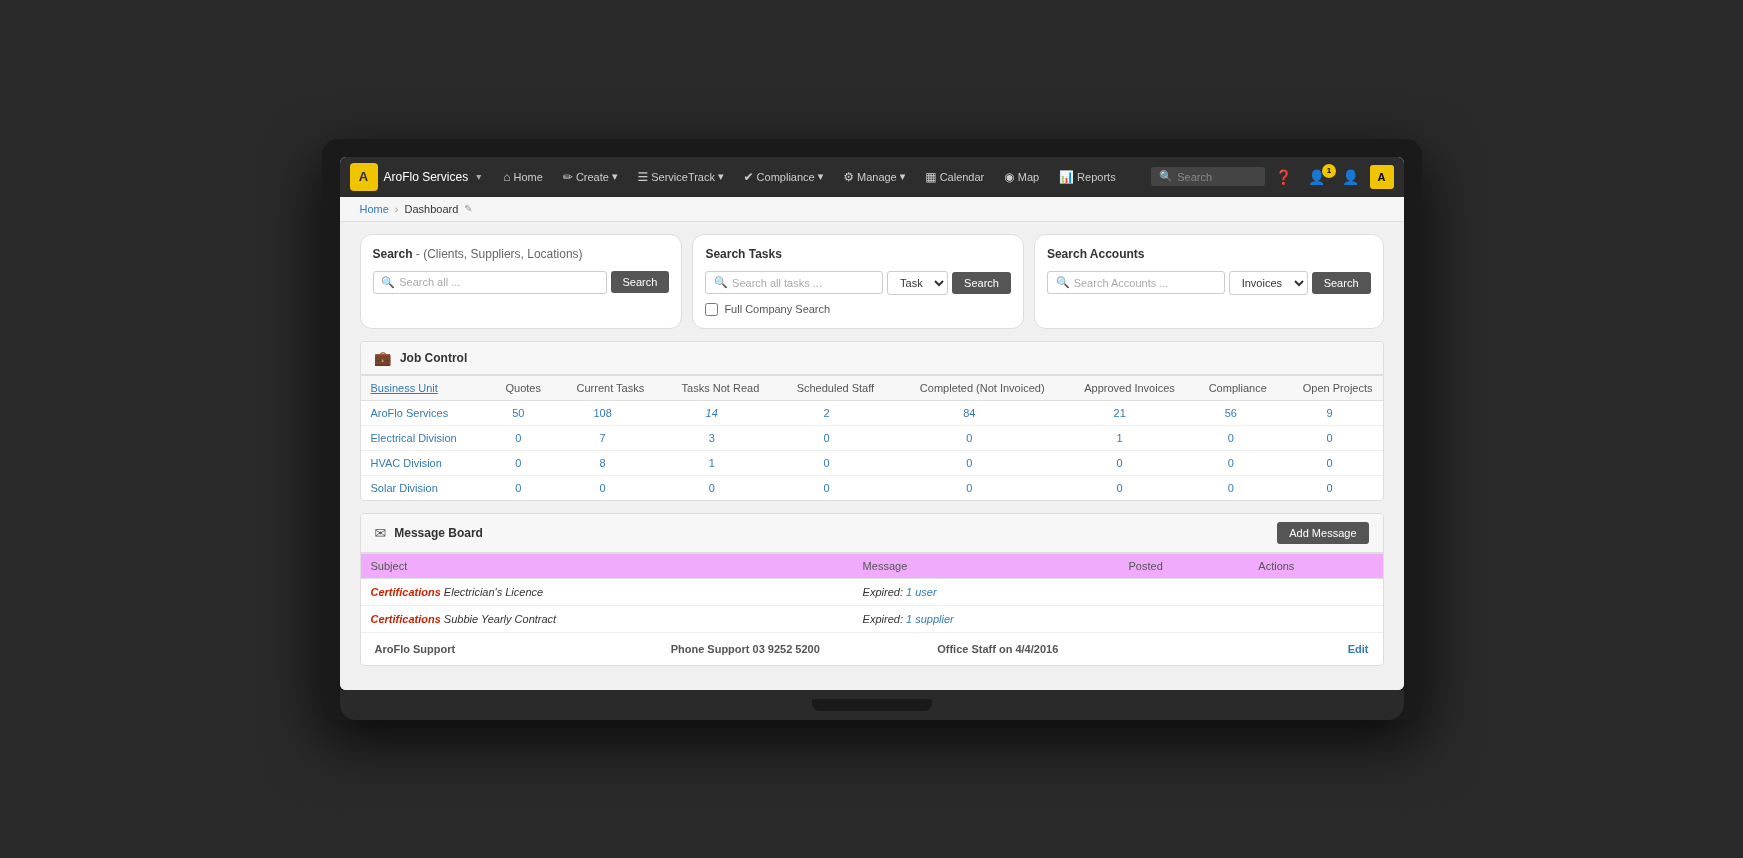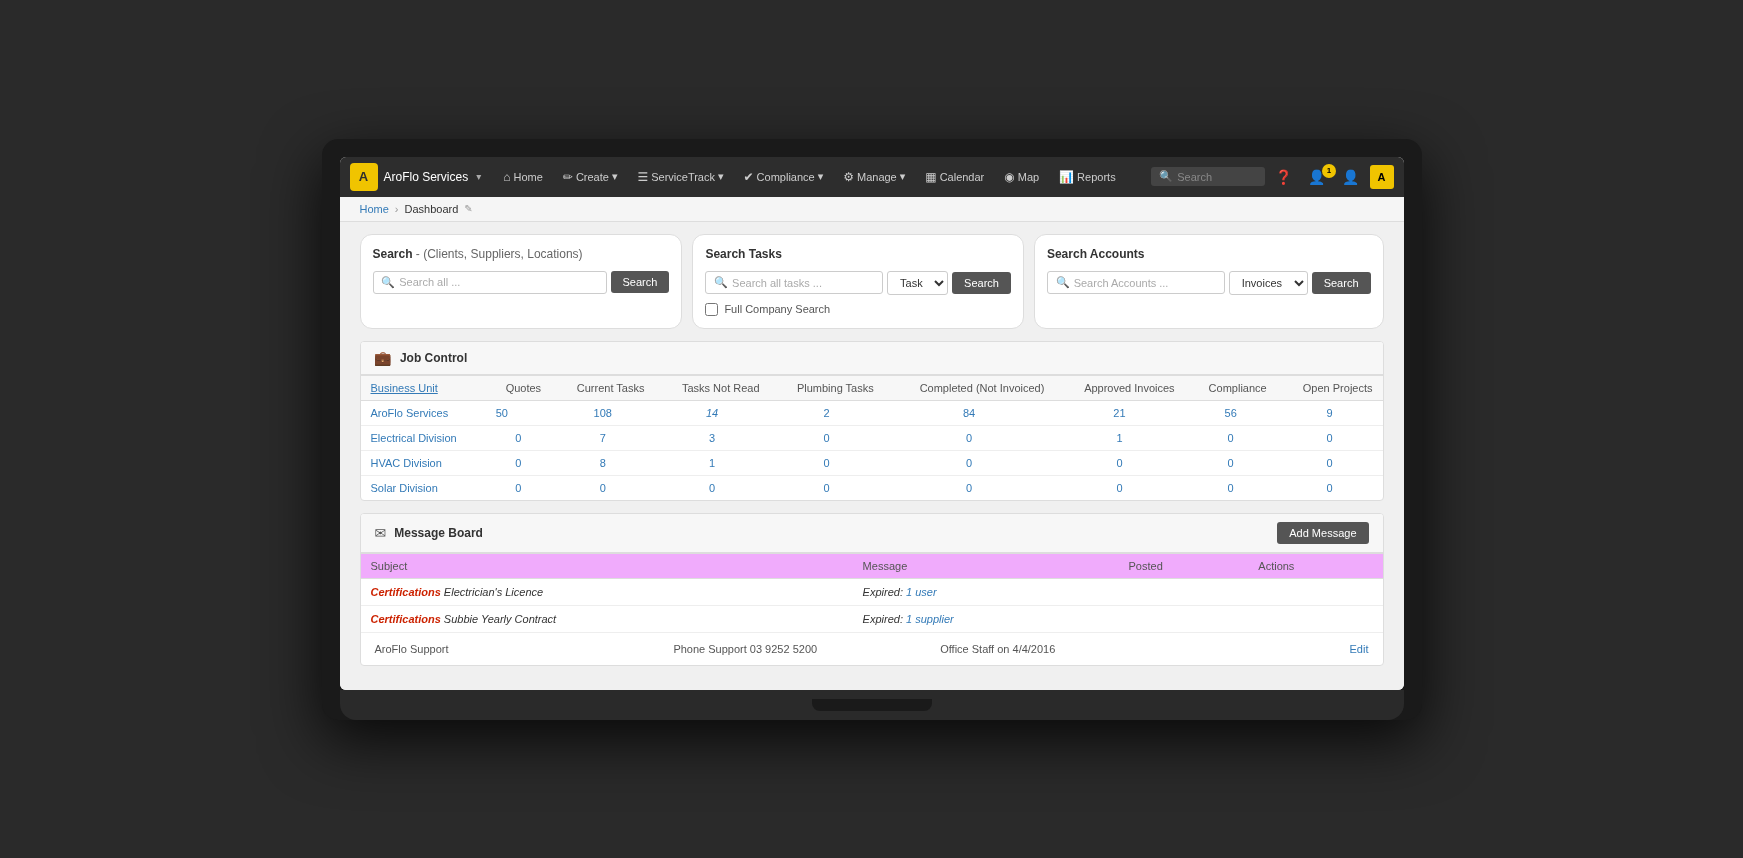--- a/index.html
+++ b/index.html
@@ -341,20 +341,21 @@
 
     
     .footer-row {
       display: flex;
       align-items: center;
       padding: 10px 14px;
       font-size: 11px;
       color: #555;
       border-top: 1px solid #eee;
       gap: 16px;
+      font-weight: bold;
     }
     .footer-col { flex: 1; }
     .footer-edit-link {
       color: #337ab7;
       text-decoration: none;
       cursor: pointer;
       text-align: right;
     }
   </style>
 </head>
@@ -483,31 +484,31 @@
           <span class="section-header-icon">💼</span>
           <span class="section-header-title">Job Control</span>
         </div>
         <table class="data-table">
           <thead>
             <tr>
               <th class="sortable">Business Unit</th>
               <th class="center">Quotes</th>
               <th class="center">Current Tasks</th>
               <th class="center">Tasks Not Read</th>
-              <th class="center">Plumbing Tasks</th>
+              <th class="center">Scheduled Staff</th>
               <th class="center">Completed (Not Invoiced)</th>
               <th class="center">Approved Invoices</th>
               <th class="center">Compliance</th>
               <th class="center">Open Projects</th>
             </tr>
           </thead>
           <tbody id="job-control-tbody">
           <tr>
                 <td><a class="link">AroFlo Services</a></td>
-                <td style=""><a class="link">50</a></td>
+                <td style="text-align: center;"><a class="link">50</a></td>
                 <td style="text-align: center;"><a class="link">108</a></td>
                 <td style="text-align: center; font-style: italic;"><a class="link">14</a></td>
                 <td style="text-align: center;"><a class="link">2</a></td>
                 <td style="text-align: center;"><a class="link">84</a></td>
                 <td style="text-align: center;"><a class="link">21</a></td>
                 <td style="text-align: center;"><a class="link">56</a></td>
                 <td style="text-align: center;"><a class="link">9</a></td>
               </tr>
               <tr>
                 <td><a class="link">Electrical Division</a></td>

